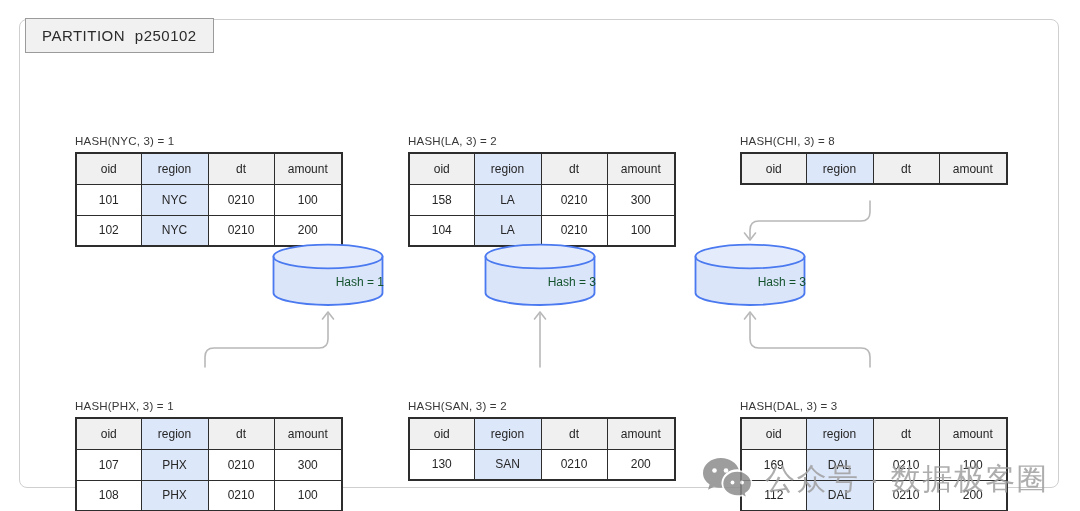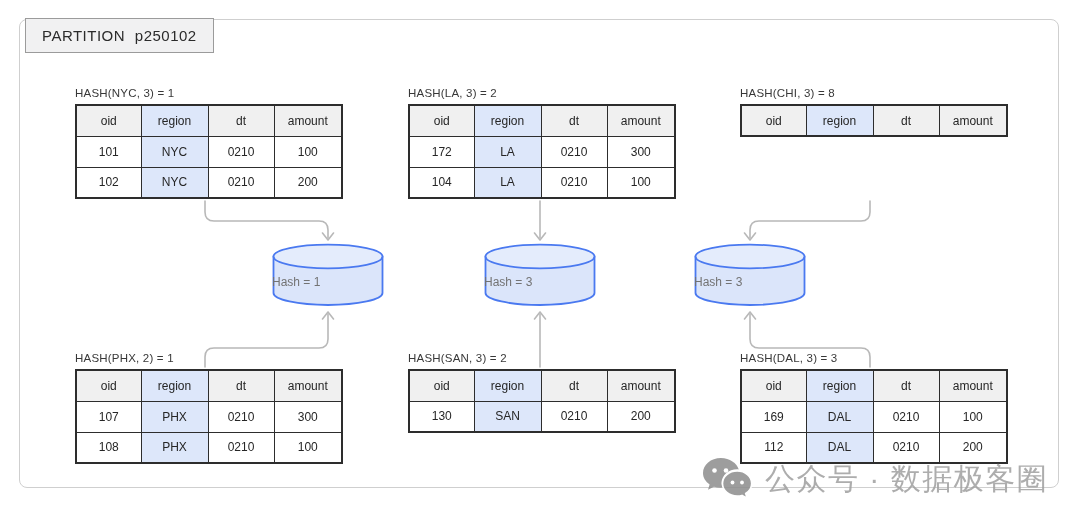--- a/index.html
+++ b/index.html
@@ -7,37 +7,37 @@
     font-family: "Liberation Sans", sans-serif; }
   .canvas { position: relative; width: 1080px; height: 511px; background: #fff; overflow: hidden; }
 
   .frame { position: absolute; left: 19px; top: 19px; width: 1040px; height: 469px;
     border: 1.5px solid #cfcfcf; border-radius: 8px; background: #fff; }
 
   .partition-label { position: absolute; left: 25px; top: 18px; z-index: 3;
     background: #f1f1f2; border: 1px solid #9b9b9b; padding: 8px 16px;
     font-size: 15px; color: #2b2b2b; word-spacing: 5px; letter-spacing: 0.5px; }
 
-  .hash-table { position: absolute; width: 267px; z-index: 2; }
+  .hash-table { position: absolute; width: 267px; z-index: 2; margin-top: 48px; }
   .hash-table .caption { font-size: 11.5px; color: #383838; margin-bottom: 4px;
     letter-spacing: 0.2px; height: 14px; line-height: 14px; }
   .hash-table table { border-collapse: collapse; width: 266px; table-layout: fixed;
     background: #fff; border: 2px solid #2d2d2d; }
   .hash-table th, .hash-table td { border: 1.4px solid #2d2d2d; height: 31px;
     text-align: center; vertical-align: middle; font-size: 12px; font-weight: normal;
     color: #262626; padding: 0; }
   .hash-table th { background: #f0f0f0; }
   .hash-table th.hl, .hash-table td.hl { background: #dde7fa; }
 
   .connectors { position: absolute; left: 0; top: 0; width: 1080px; height: 511px;
     z-index: 1; pointer-events: none; }
 
   .cylinder { position: absolute; width: 112px; height: 66px; z-index: 2; }
   .cylinder .cyl-label { position: absolute; left: 0; right: 0; top: 32px;
-    text-align: left; font-size: 12px; color: #737373; }
+    text-align: right; font-size: 12px; color: #14532d; }
 
   .watermark { position: absolute; left: 701px; top: 456px; z-index: 6;
     display: flex; align-items: center; gap: 12px; opacity: 0.85; }
   .watermark .wm-text { font-size: 30px; color: #9f9f9f; letter-spacing: 1.5px;
     white-space: nowrap; }
 </style>
 </head>
 <body>
 
 <div class="canvas">
@@ -106,21 +106,21 @@
         <thead>
           <tr>
             <th>oid</th>
             <th class="hl">region</th>
             <th>dt</th>
             <th>amount</th>
           </tr>
         </thead>
         <tbody>
           <tr>
-            <td>172</td>
+            <td>158</td>
             <td class="hl">LA</td>
             <td>0210</td>
             <td>300</td>
           </tr>
           <tr>
             <td>104</td>
             <td class="hl">LA</td>
             <td>0210</td>
             <td>100</td>
           </tr>
@@ -142,21 +142,21 @@
             <th class="hl">region</th>
             <th>dt</th>
             <th>amount</th>
           </tr>
         </thead>
         <tbody>
         </tbody>
       </table>
   </div>
   <div class="hash-table" style="left:75px; top:351px">
-    <div class="caption">HASH(PHX, 2) = 1</div>
+    <div class="caption">HASH(PHX, 3) = 1</div>
     <table>
         <colgroup>
           <col style="width: 65px;">
           <col style="width: 67px;">
           <col style="width: 66px;">
           <col style="width: 68px;">
         </colgroup>
         <thead>
           <tr>
             <th>oid</th>

